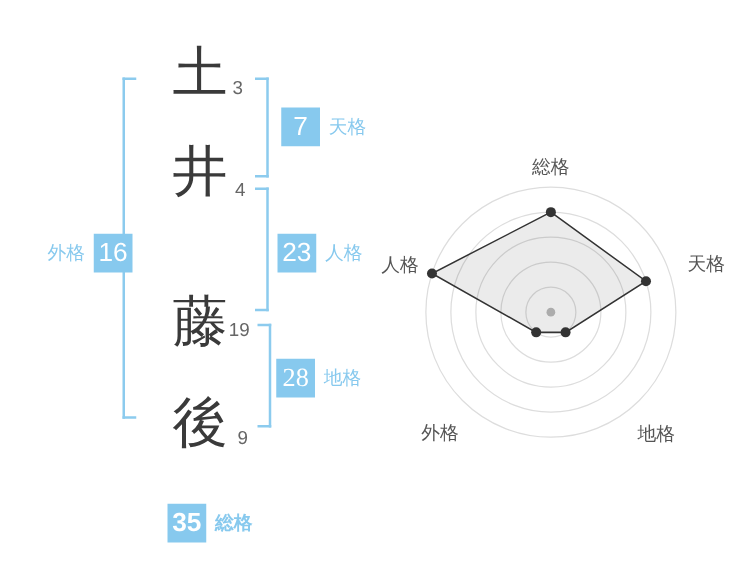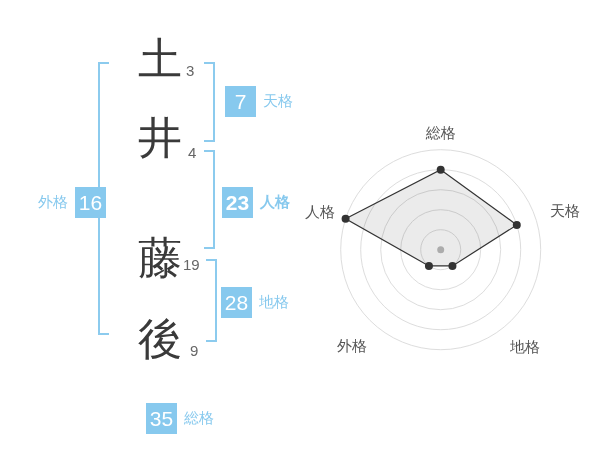--- a/index.html
+++ b/index.html
@@ -18,24 +18,24 @@
   .kanji{position:absolute;left:128px;width:64px;text-align:center;
          font-size:44px;line-height:1;color:#3a3a3a;}
   #kanji-1{top:37px;} #kanji-2{top:116px;} #kanji-3{top:236px;} #kanji-4{top:317px;}
 
   .strokes{position:absolute;font-size:15px;color:#666;line-height:1;}
   #strokes-1{left:186px;top:63px;} #strokes-2{left:188px;top:145px;}
   #strokes-3{left:183px;top:257px;} #strokes-4{left:190px;top:343px;}
 
   .kaku-row{position:absolute;display:flex;align-items:center;gap:7px;}
   #kaku-tenkaku{left:225px;top:86px;}
-  #kaku-jinkaku{left:222px;top:187px;font-weight:bold;}
-  #kaku-chikaku{left:221px;top:287px;}
+  #kaku-jinkaku{left:222px;top:187px;}
+  #kaku-chikaku{left:221px;top:287px;font-family:Liberation Serif, serif;}
   #kaku-gaikaku{left:38px;top:187px;}
-  #kaku-soukaku{left:146px;top:403px;}
+  #kaku-soukaku{left:134px;top:403px;font-weight:bold;}
   .kaku-badge{min-width:31px;height:31px;box-sizing:border-box;padding:0 3px;
               background:#87c9ee;color:#fff;font-size:21px;
               display:flex;align-items:center;justify-content:center;}
   .kaku-label{font-size:15px;color:#87c9ee;white-space:nowrap;}
 
   
   #radar-chart{position:absolute;left:295px;top:115px;}
 </style>
 </head>
 <body>

